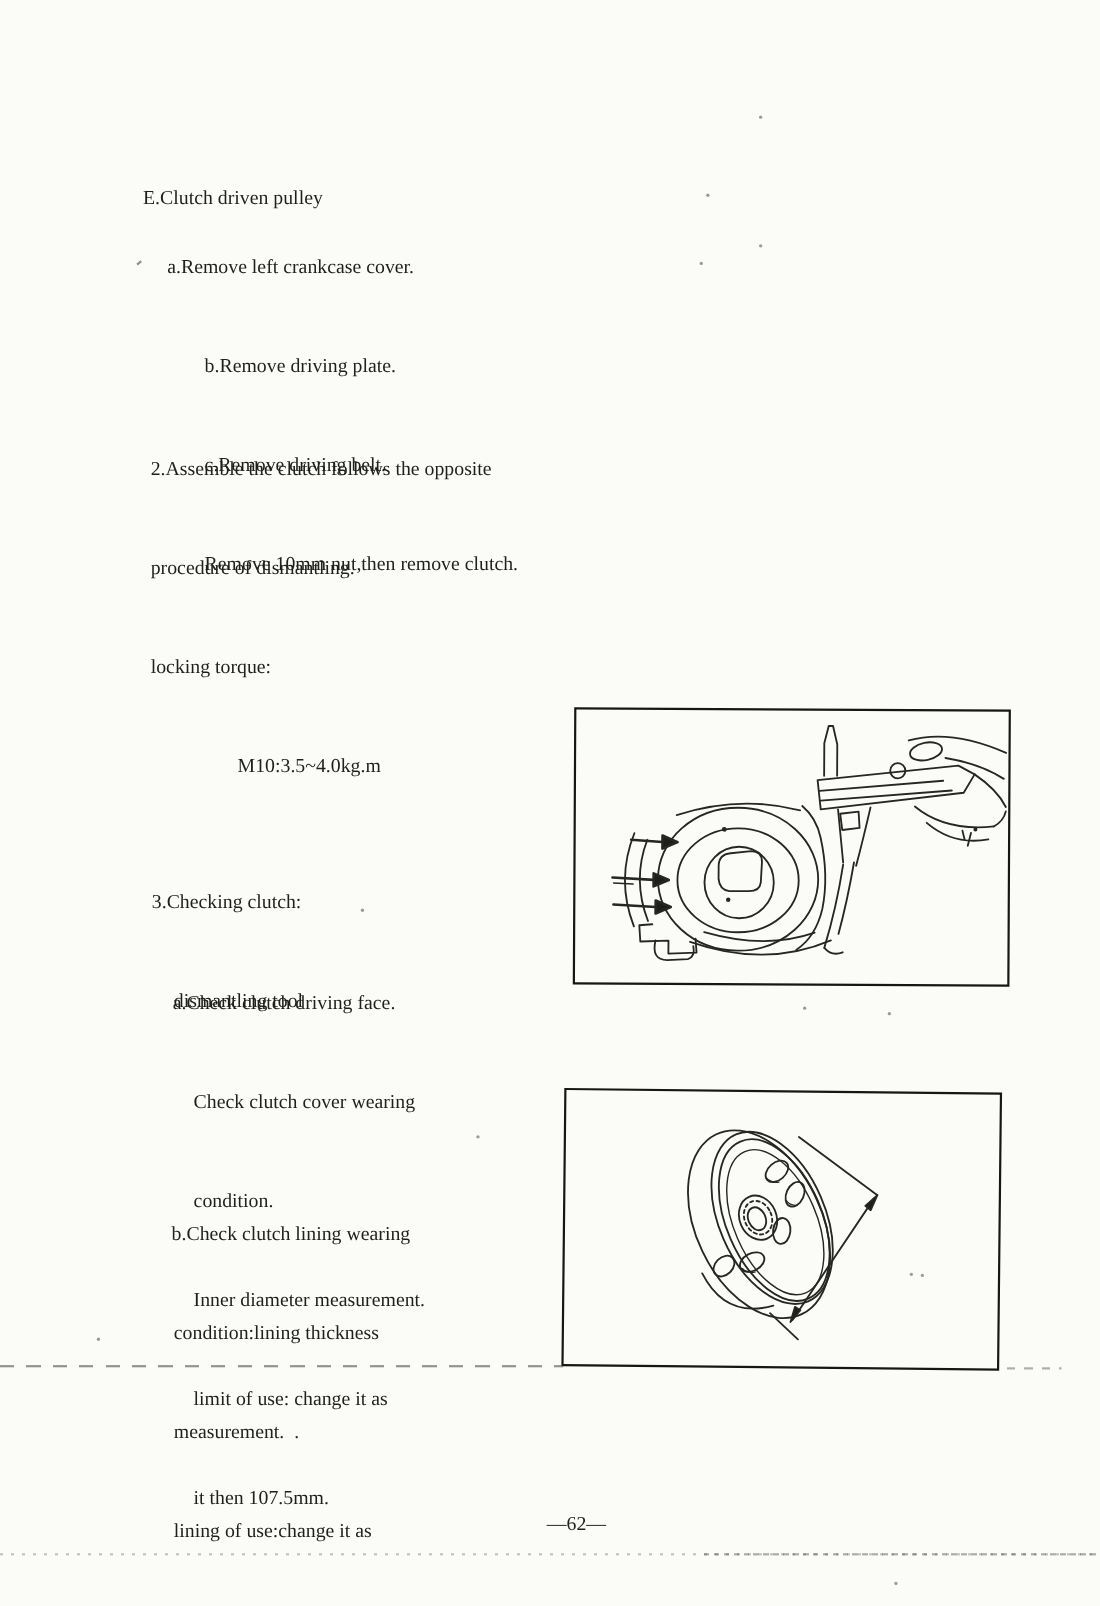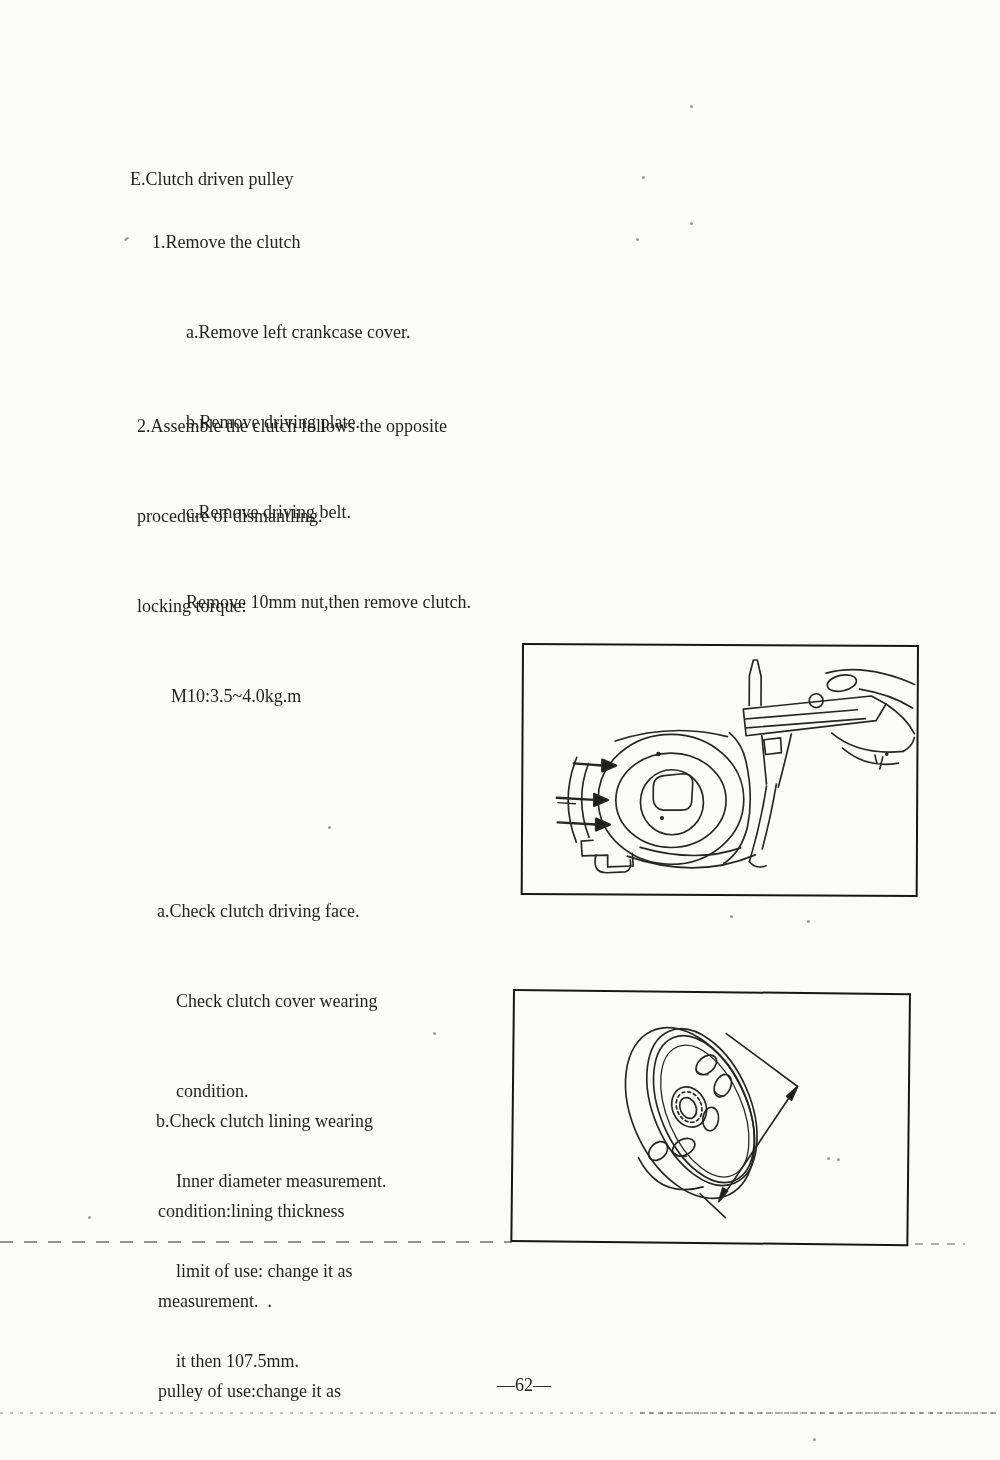--- a/index.html
+++ b/index.html
@@ -7,21 +7,21 @@
     position:relative;width:1000px;height:1460px;background:#fbfbf8;
     font-family:Liberation Serif, serif;
     color:#1f1f1d;overflow:hidden;padding-left:28px;
   }
   .tblock{position:absolute;font-size:18px;line-height:30px;white-space:pre;}
   .line{height:30px;}
   
   .s1 .line:nth-child(n+2){margin-left:34px;}
   .s1 .line:nth-child(5){}
   .s2 .line:nth-child(n+2){}
-  .s2 .line:nth-child(4){margin-left:34px;}
+  .s2 .line:nth-child(4){margin-left:79px;}
   .s3 .line:nth-child(2){margin-left:20px;}
   .s3a .line:nth-child(n+2){margin-left:19px;}
   .s3b .line:nth-child(n+2){margin-left:2px;}
   .figure{
     position:absolute;background:#fbfbf8;border:2.5px solid #161616;
     box-sizing:border-box;
   }
   .figure svg{display:block;width:100%;height:100%;}
   #fig1{left:522px;top:643px;width:397px;height:252px;transform:rotate(.3deg);transform-origin:0 0;}
   #fig2{left:513px;top:989px;width:398px;height:253px;transform:rotate(.6deg);transform-origin:0 0;}
@@ -41,49 +41,52 @@
 </head>
 <body>
 
 <div id="page">
 
   <div class="tblock" style="left:130px;top:104px;">
     <div class="line">E.Clutch driven pulley</div>
   </div>
 
   <div class="tblock s1" style="left:152px;top:167px;">
-    <div class="line">1.Remove the clutch</div>
     <div class="line">a.Remove left crankcase cover.</div>
     <div class="line">b.Remove driving plate.</div>
     <div class="line">c.Remove driving belt.</div>
     <div class="line">Remove 10mm nut,then remove clutch.</div>
   </div>
 
   <div class="tblock s2" style="left:137px;top:351px;">
     <div class="line">2.Assemble the clutch follows the opposite</div>
     <div class="line">procedure of dismantling.</div>
     <div class="line">locking torque:</div>
     <div class="line">M10:3.5~4.0kg.m</div>
   </div>
 
+  <div class="tblock s3" style="left:138px;top:744px;">
+    <div class="line">3.Checking clutch:</div>
+    <div class="line">dismantling tool</div>
+  </div>
 
   <div class="tblock s3a" style="left:157px;top:836px;">
     <div class="line">a.Check clutch driving face.</div>
     <div class="line">Check clutch cover wearing</div>
     <div class="line">condition.</div>
     <div class="line">Inner diameter measurement.</div>
     <div class="line">limit of use: change it as</div>
     <div class="line">it then 107.5mm.</div>
   </div>
 
   <div class="tblock s3b" style="left:156px;top:1046px;">
     <div class="line">b.Check clutch lining wearing</div>
     <div class="line">condition:lining thickness</div>
     <div class="line">measurement.  .</div>
-    <div class="line">pulley of use:change it as</div>
+    <div class="line">lining of use:change it as</div>
     
   </div>
 
   <div id="fig1" class="figure">
     <svg viewBox="0 0 397 252">
       <g fill="none" stroke="#262624" stroke-width="1.7" stroke-linecap="round" stroke-linejoin="round">
 
         <ellipse cx="149" cy="156" rx="74" ry="66"></ellipse>
         <ellipse cx="149" cy="157" rx="56" ry="48"></ellipse>
         <ellipse cx="150" cy="159" rx="32" ry="33"></ellipse>

